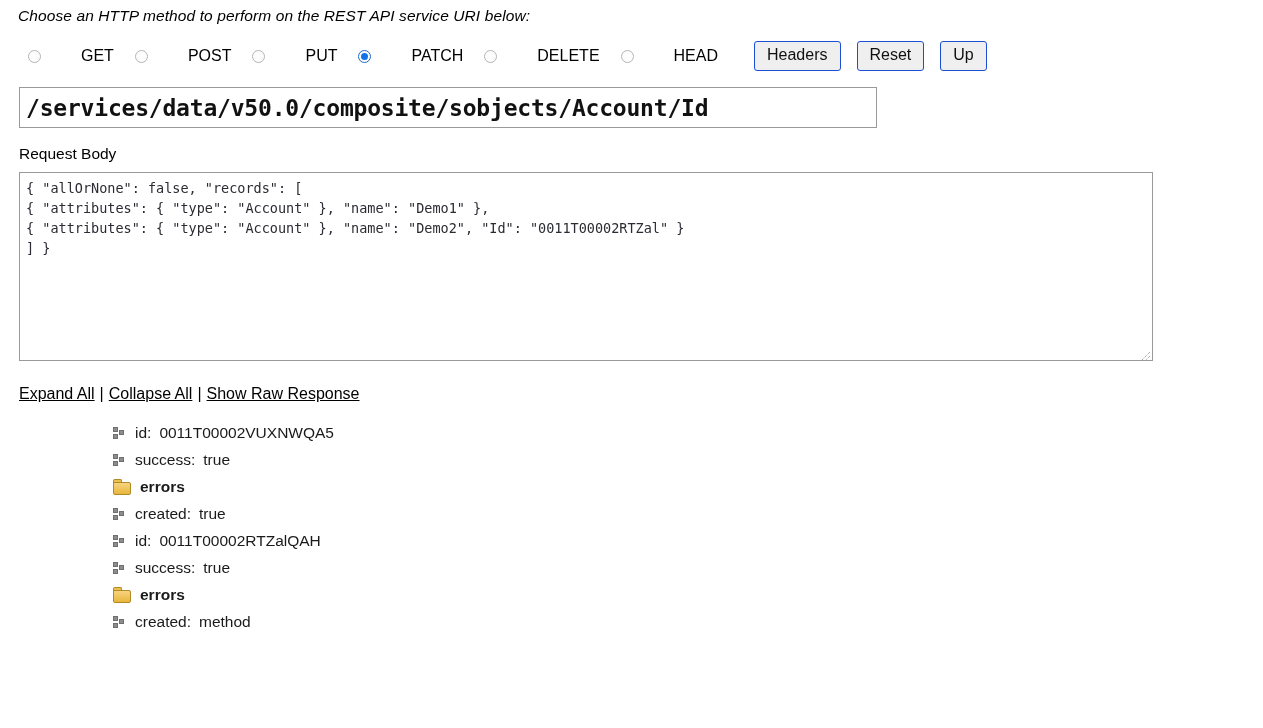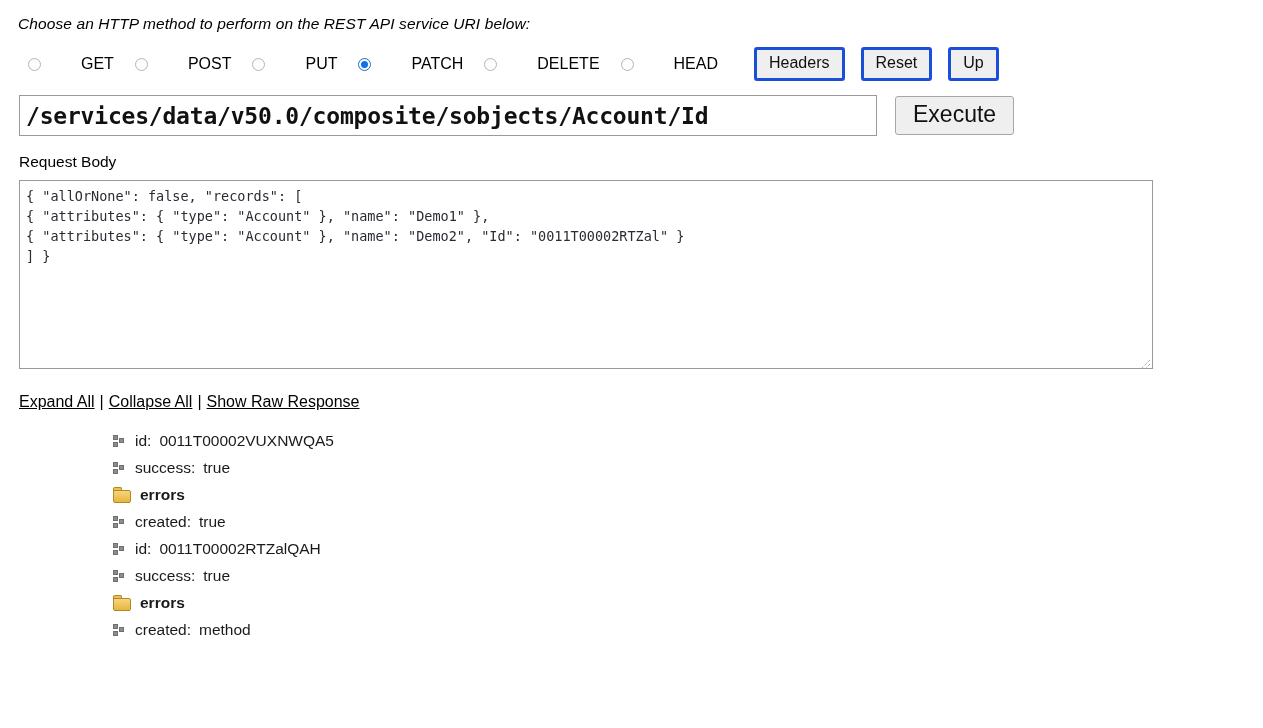--- a/index.html
+++ b/index.html
@@ -14,21 +14,21 @@
     color: #000000;
     overflow: hidden;
     position: relative;
   }
 
   
   .instruction {
     font-style: italic;
     font-size: 15.5px;
     font-weight: 400;
-    padding: 15px 0 0 18px;
+    padding: 7px 0 0 18px;
     letter-spacing: 0.1px;
     white-space: nowrap;
   }
 
   
   .method-row {
     display: flex;
     align-items: center;
     padding-left: 28px;
     margin-top: 14px;
@@ -72,21 +72,21 @@
     font-size: 16px;
     margin-left: 8px;
     white-space: nowrap;
   }
 
   .btn {
     font-family: "Liberation Sans", sans-serif;
     font-size: 16px;
     color: #101010;
     background: #efefef;
-    border: 3px solid #1d4ed8;
+    border: 1px solid #1d4ed8;
     border-radius: 3px;
     padding: 4px 12px 5px 12px;
     margin-right: 16px;
     line-height: 1.15;
     cursor: default;
   }
   .btn-spacer { width: 15px; flex: 0 0 auto; }
 
   
   .uri-row {
@@ -315,21 +315,20 @@
 
   </div>
   <span class="btn-spacer"></span>
   <button class="btn">Headers</button>
   <button class="btn">Reset</button>
   <button class="btn">Up</button>
 </div>
 
 <div class="uri-row">
   <input class="uri-input" type="text" value="/services/data/v50.0/composite/sobjects/Account/Id" style="">
-  <button class="execute-btn">Execute</button>
 </div>
 
 <div class="body-label">Request Body</div>
 <div class="body-wrap">
   <textarea class="body-textarea" spellcheck="false" style="">{ "allOrNone": false, "records": [
 { "attributes": { "type": "Account" }, "name": "Demo1" },
 { "attributes": { "type": "Account" }, "name": "Demo2", "Id": "0011T00002RTZal" }
 ] }</textarea>
   <svg class="resize-grip" viewBox="0 0 13 13">
     <line x1="12" y1="4" x2="4" y2="12" stroke="#8a8a8a" stroke-width="1" stroke-dasharray="1 1"></line>

